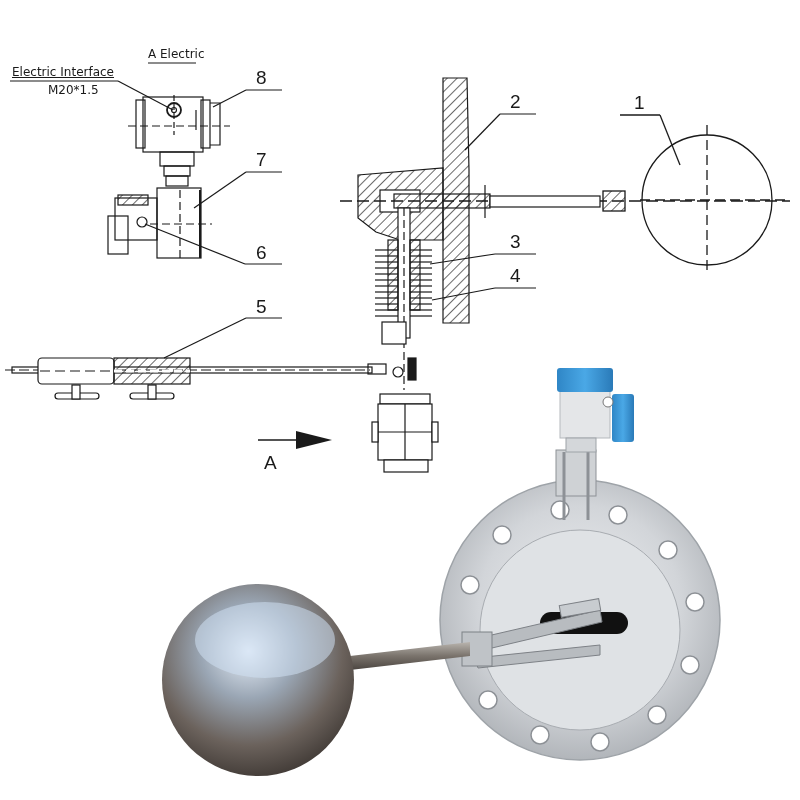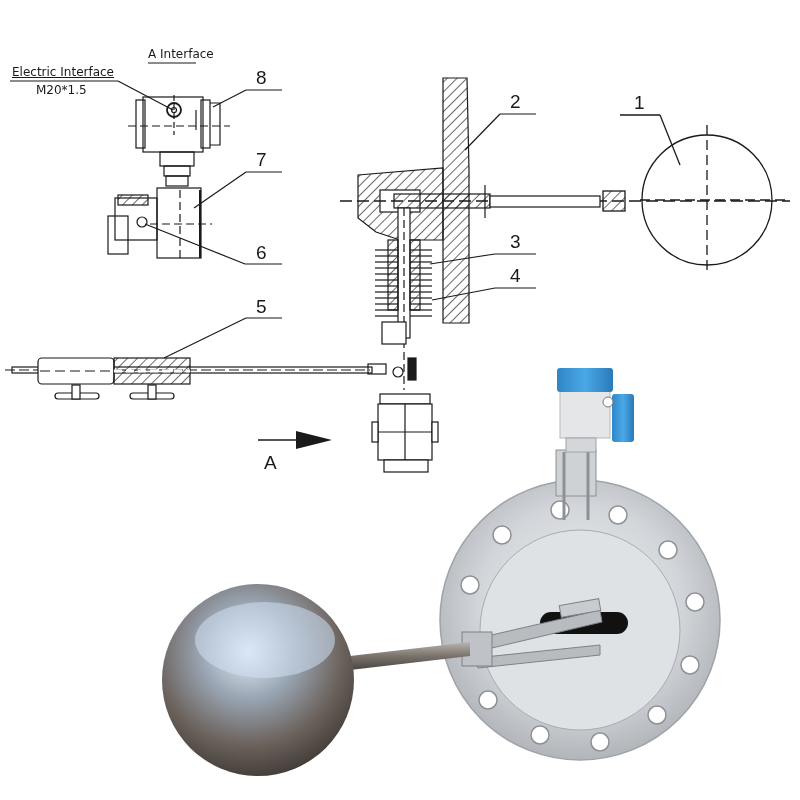--- a/index.html
+++ b/index.html
@@ -212,23 +212,23 @@
 
     <rect x="560" y="388" width="50" height="50" fill="#e4e6e8" stroke="#b5b9bd"></rect>
     <rect x="557" y="368" width="56" height="24" rx="3" fill="url(#blueGrad)"></rect>
     <rect x="612" y="394" width="22" height="48" rx="3" fill="url(#blueGrad)"></rect>
     <circle cx="608" cy="402" r="5" fill="#ffffff" stroke="#777"></circle>
     <rect x="566" y="438" width="30" height="14" fill="#d4d7da" stroke="#9ea3a8"></rect>
   </g>
 </svg>
 
 
-<div class="lbl small" style="left:148px; top:47px;">A Interface</div>
+<div class="lbl small" style="left:148px; top:47px;">A Electric</div>
 <div class="lbl small" style="left:12px; top:65px;text-decoration:underline;">Electric Interface</div>
-<div class="lbl small" style="left:36px; top:83px;text-align:right;">M20*1.5</div>
+<div class="lbl small" style="left:48px; top:83px;text-align:right;">M20*1.5</div>
 
 <div class="lbl num" style="left:256px; top:67px;">8</div>
 <div class="lbl num" style="left:256px; top:149px;">7</div>
 <div class="lbl num" style="left:256px; top:242px;">6</div>
 <div class="lbl num" style="left:256px; top:296px;">5</div>
 <div class="lbl num" style="left:510px; top:91px;">2</div>
 <div class="lbl num" style="left:510px; top:231px;">3</div>
 <div class="lbl num" style="left:510px; top:265px;">4</div>
 <div class="lbl num" style="left:634px; top:92px;">1</div>
 <div class="lbl num" style="left:264px; top:452px;">A</div>

